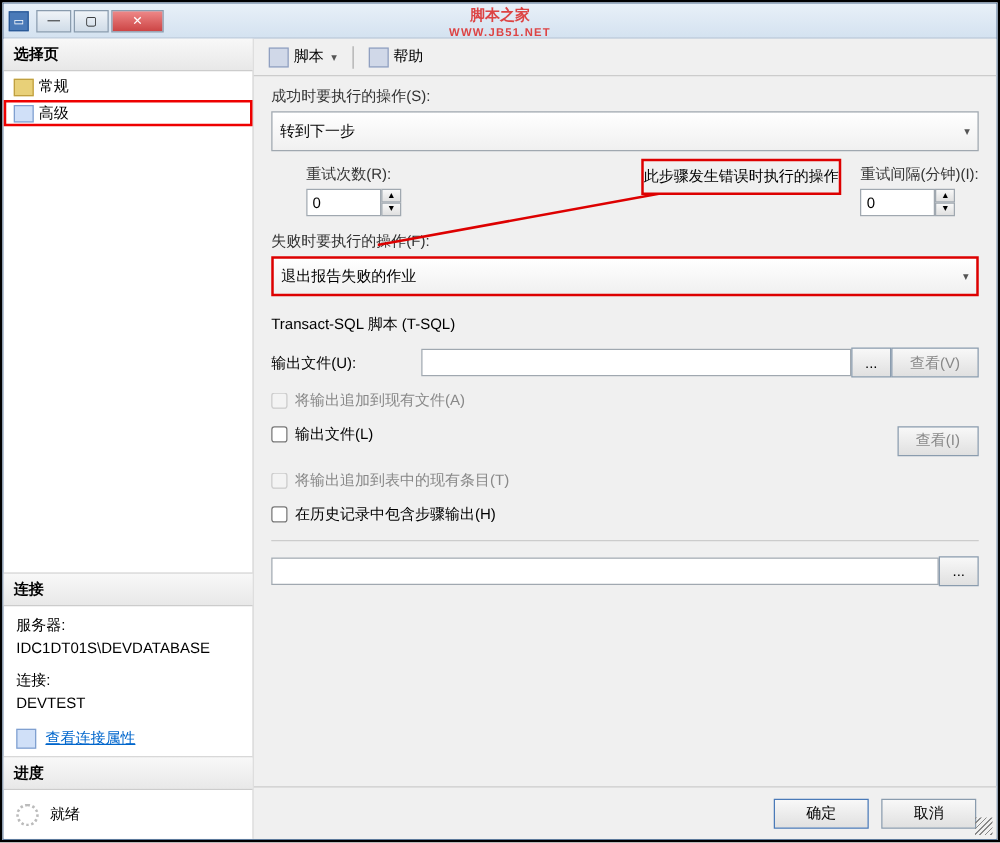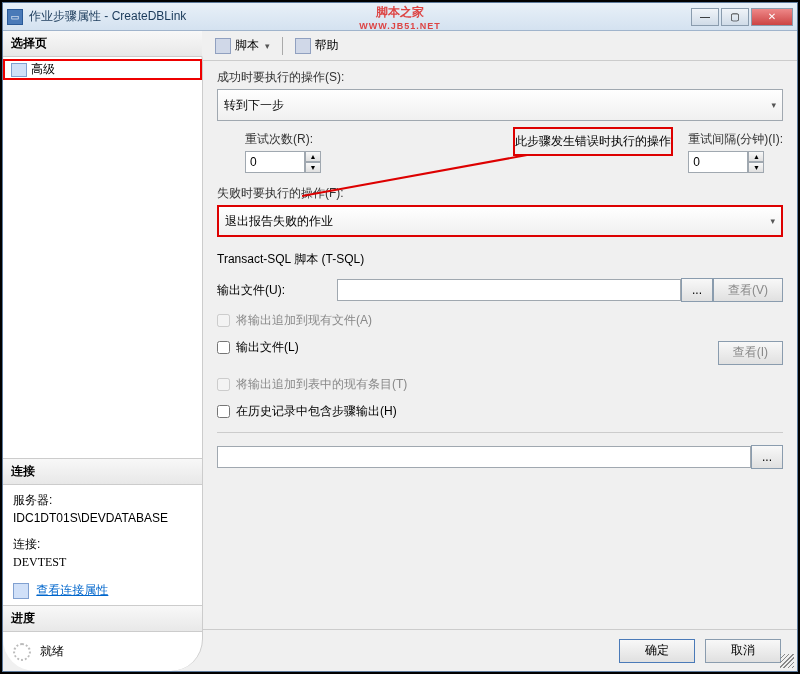--- a/index.html
+++ b/index.html
@@ -14,21 +14,21 @@
 .titlebar .title { flex: 1; color: #1a3a5a; font-weight: normal; }
 .titlebar .winbtns { display: flex; gap: 2px; }
 .winbtn { width: 28px; height: 18px; background: linear-gradient(to bottom, #f0f4f8, #d0dce8); border: 1px solid #8a9cae; display: flex; align-items: center; justify-content: center; font-size: 10px; cursor: pointer; }
 .winbtn.close { background: linear-gradient(to bottom, #e88, #c44); color: #fff; width: 42px; }
 
 .watermark { position: absolute; top: 2px; left: 50%; transform: translateX(-50%); color: #d44; font-size: 18px; font-weight: bold; z-index: 100; text-align: center; line-height: 14px; }
 .watermark .sub { font-size: 9px; color: #d44; letter-spacing: 1px; }
 
 .body-area { flex: 1; display: flex; background: #f0f0f0; }
 
-.sidebar { width: 200px; background: #fff; border-right: 1px solid #ccc; display: flex; flex-direction: column; border-radius: 32px; }
+.sidebar { width: 200px; background: #fff; border-right: 1px solid #ccc; display: flex; flex-direction: column; }
 .side-hdr { background: linear-gradient(to bottom, #f8f8f8, #e8e8e8); padding: 4px 8px; font-weight: bold; border-bottom: 1px solid #ccc; }
 .side-items { flex: 0 0 auto; padding: 2px 0; }
 .side-item { display: flex; align-items: center; padding: 2px 8px; gap: 4px; cursor: pointer; }
 .side-item .sicon { width: 16px; height: 14px; }
 .sicon-folder { background: #e8d078; border: 1px solid #c0a040; }
 .sicon-doc { background: #d0e0f8; border: 1px solid #80a0d0; }
 .side-item.hl { border: 2px solid #e00; padding: 0 6px; }
 
 .side-section { margin-top: auto; }
 .side-block { border-top: 1px solid #ccc; }
@@ -86,52 +86,55 @@
 </style>
 </head>
 <body>
 
 <div class="outer-border"></div>
 
 <div class="window">
 
   <div class="titlebar">
     <div class="icon">▭</div>
-    <div class="title">作业步骤属性 - CreateDBLink</div>
     <div class="winbtns">
       <div class="winbtn">—</div>
       <div class="winbtn">▢</div>
       <div class="winbtn close">✕</div>
     </div>
   </div>
 
   <div class="watermark">
     <div>脚本之家</div>
     <div class="sub">WWW.JB51.NET</div>
   </div>
 
   <div class="body-area">
 
     <div class="sidebar">
       <div class="side-hdr">选择页</div>
       <div class="side-items">
+        <div class="side-item">
+          <span class="sicon sicon-folder"></span>
+          <span>常规</span>
+        </div>
         <div class="side-item hl">
           <span class="sicon sicon-doc"></span>
           <span>高级</span>
         </div>
       </div>
 
       <div class="side-section">
         <div class="side-block">
           <div class="side-hdr">连接</div>
           <div class="side-body">
             <div>服务器:</div>
             <div style="margin-bottom:8px;">IDC1DT01S\DEVDATABASE</div>
             <div>连接:</div>
-            <div style="margin-bottom:10px;font-family:Liberation Serif, serif;">DEVTEST</div>
+            <div style="margin-bottom:10px;">DEVTEST</div>
             <div>
               <span class="side-conn-icon"></span>
               <a href="#">查看连接属性</a>
             </div>
           </div>
         </div>
         <div class="side-block">
           <div class="side-hdr">进度</div>
           <div class="side-body" style="padding:10px;">
             <span class="prog-icon"></span>

